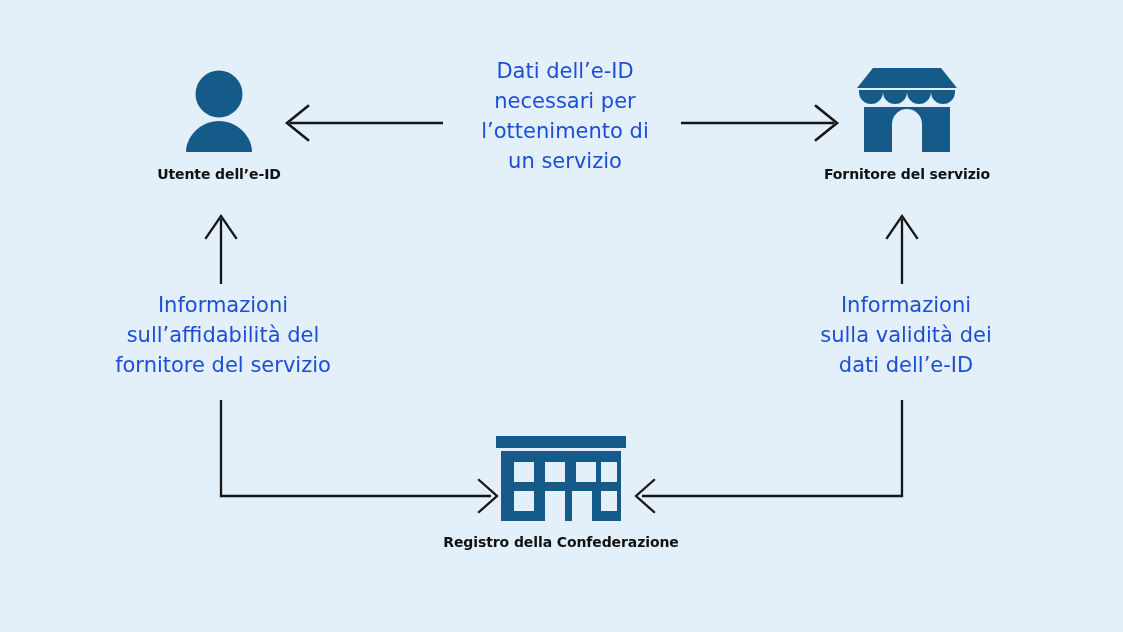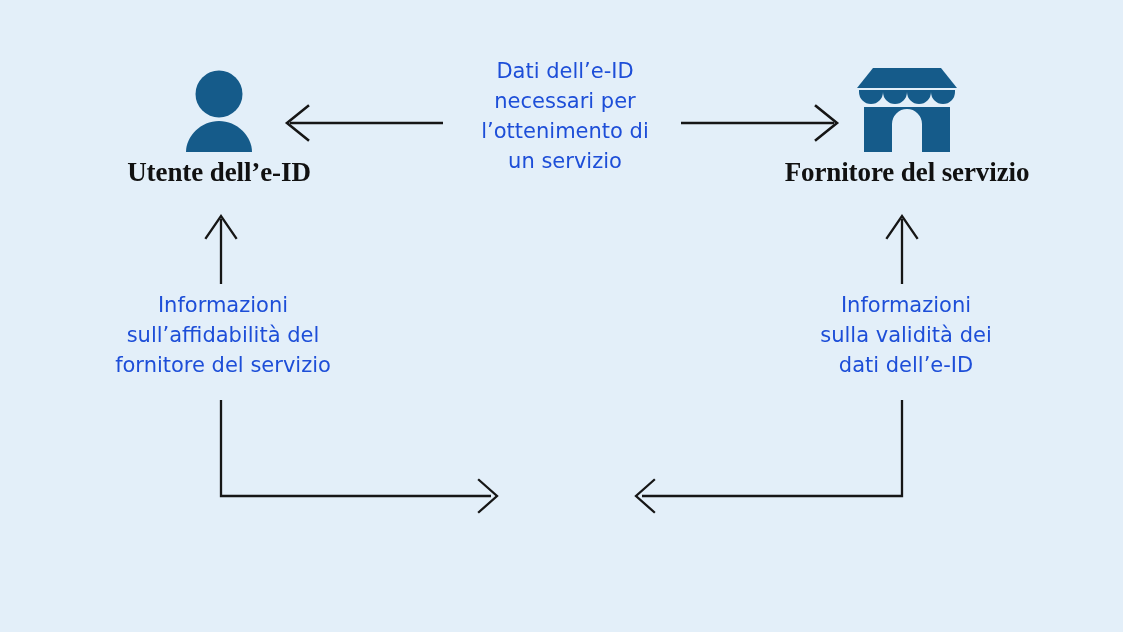--- a/index.html
+++ b/index.html
@@ -31,26 +31,25 @@
     position: absolute;
     text-align: center;
   }
   .node-icon {
     display: block;
     margin: 0 auto;
   }
   .node-label {
     display: block;
     font-weight: bold;
-    font-size: 27px;
+    font-size: 14px;
     color: #111111;
     letter-spacing: -0.1px;
     white-space: nowrap;
-    margin-top: 3px;
-    font-family: Liberation Serif, serif;
+    margin-top: 12px;
   }
   .edge-label {
     position: absolute;
     text-align: center;
     font-size: 21px;
     line-height: 30px;
     color: #1d4ed8;
     white-space: pre-line;
   }
 
@@ -144,20 +143,40 @@
                A12 12 0 0 1 50 30
                A12 12 0 0 1 26 30
                A12 12 0 0 1 2 30 Z" fill="#155b8a"></path>
 
       <path d="M7 45 L93 45 L93 90 L65 90 L65 62
                A15 15 0 0 0 35 62 L35 90 L7 90 Z" fill="#155b8a"></path>
     </svg>
     <span class="node-label">Fornitore del servizio</span>
   </div>
 
+  <div class="node" id="node-registry">
+    <svg class="node-icon" width="130" height="92" viewBox="0 0 130 92">
+
+      <rect x="0" y="6" width="130" height="12" fill="#155b8a"></rect>
+
+      <rect x="5" y="21" width="120" height="70" fill="#155b8a"></rect>
+
+      <rect x="18" y="32" width="20" height="20" fill="#e3eff9"></rect>
+      <rect x="49" y="32" width="20" height="20" fill="#e3eff9"></rect>
+      <rect x="80" y="32" width="20" height="20" fill="#e3eff9"></rect>
+      <rect x="105" y="32" width="16" height="20" fill="#e3eff9"></rect>
+
+      <rect x="18" y="61" width="20" height="20" fill="#e3eff9"></rect>
+      <rect x="105" y="61" width="16" height="20" fill="#e3eff9"></rect>
+
+      <rect x="49" y="61" width="20" height="30" fill="#e3eff9"></rect>
+      <rect x="76" y="61" width="20" height="30" fill="#e3eff9"></rect>
+    </svg>
+    <span class="node-label">Registro della Confederazione</span>
+  </div>
 
   <div class="edge-label" id="label-top">Dati dell’e-ID
 necessari per
 l’ottenimento di
 un servizio</div>
 
   <div class="edge-label" id="label-left">Informazioni
 sull’affidabilità del
 fornitore del servizio</div>
 

